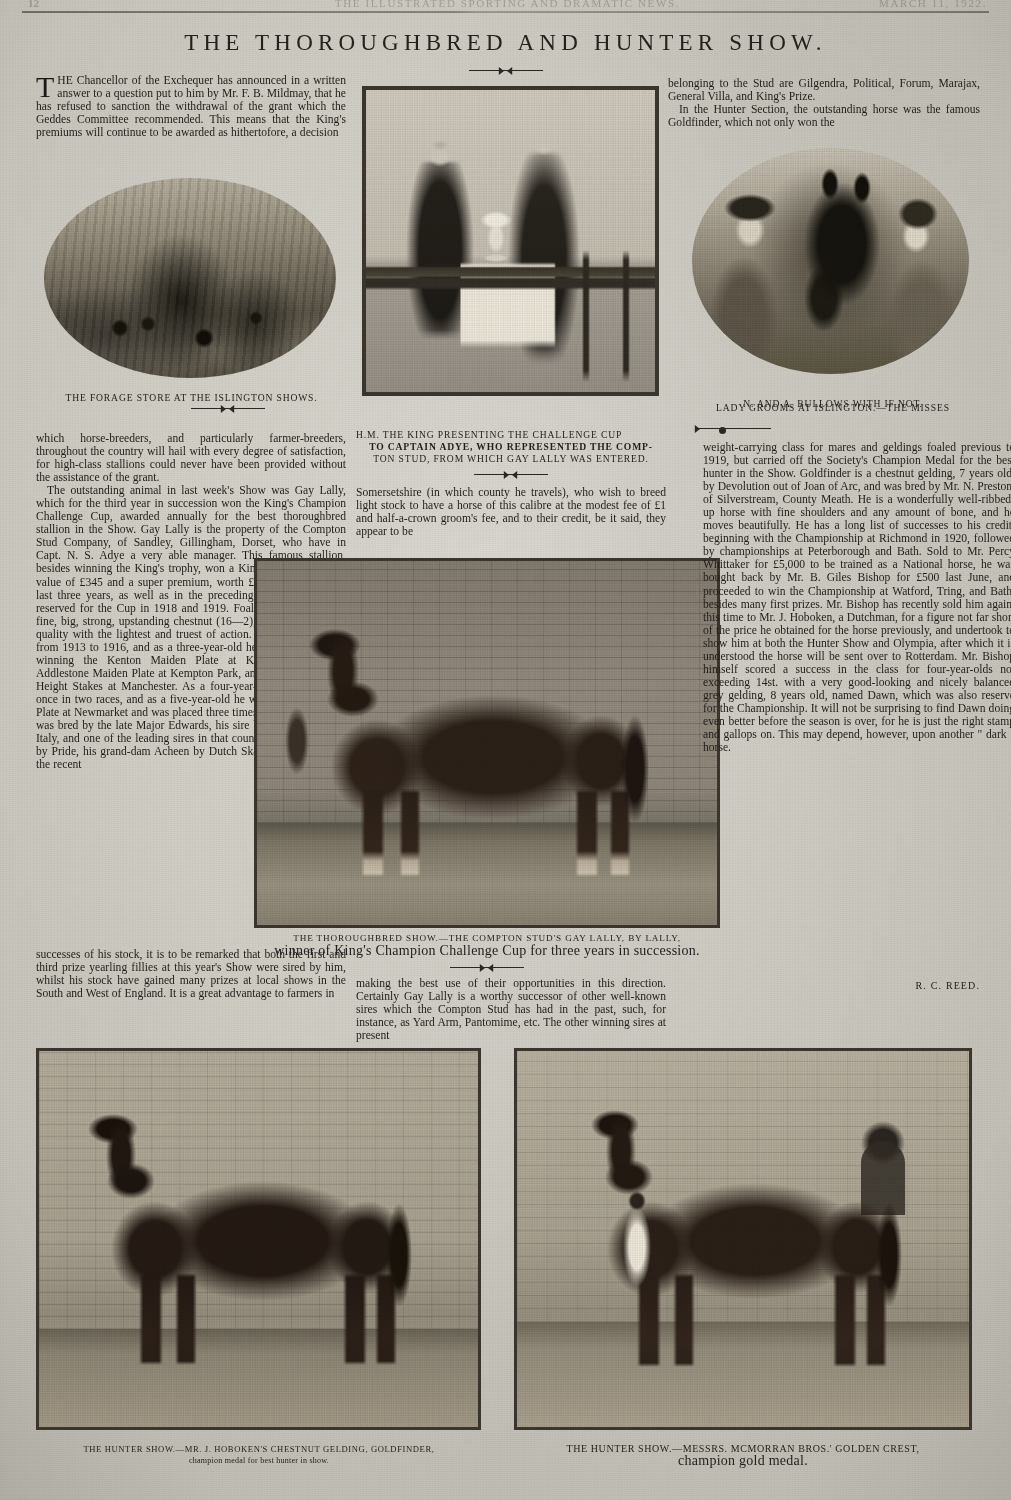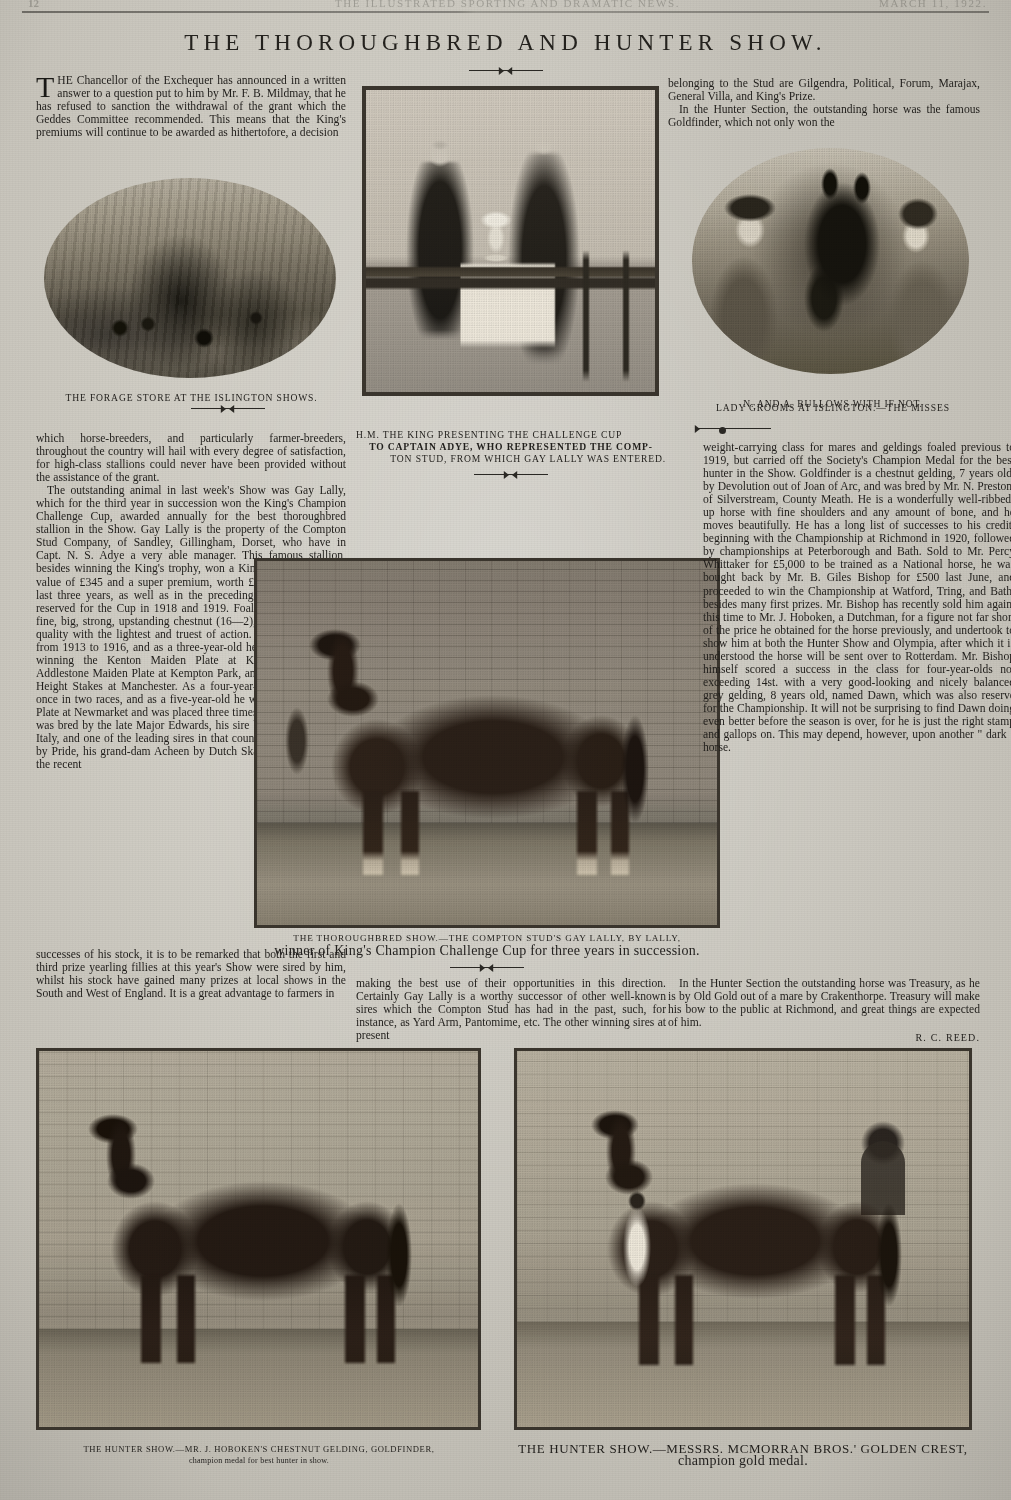--- a/index.html
+++ b/index.html
@@ -210,21 +210,21 @@
              linear-gradient(90deg,rgba(0,0,0,0) 256px,#2e2a22 258px,#2e2a22 262px,rgba(0,0,0,0) 264px),
              linear-gradient(180deg,rgba(0,0,0,0) 186px,#332e26 189px,#332e26 197px,rgba(0,0,0,0) 200px);
              -webkit-mask-image:linear-gradient(180deg,transparent 0 160px,#000 170px,#000 280px,transparent 292px);
              mask-image:linear-gradient(180deg,transparent 0 160px,#000 170px,#000 280px,transparent 292px);"></div>
         <div class="halftone" style="opacity:.42"></div>
         <div class="byline"></div>
       </div>
     </div>
     <div class="smallcapline" style="position:absolute;left:356px;top:429px;width:310px;text-align:left;">H.M. THE KING PRESENTING THE CHALLENGE CUP</div>
     <div class="smallcapline" style="position:absolute;left:356px;top:441px;width:310px;text-align:center;font-weight:bold;">TO CAPTAIN ADYE, WHO REPRESENTED THE COMP-</div>
-    <div class="smallcapline" style="position:absolute;left:356px;top:453px;width:310px;text-align:right;">TON STUD, FROM WHICH GAY LALLY WAS ENTERED.</div>
+    <div class="smallcapline" style="position:absolute;left:356px;top:453px;width:310px;text-align:center;">TON STUD, FROM WHICH GAY LALLY WAS ENTERED.</div>
     <div class="dinkus" style="top:470px;left:474px;transform:none;">
         <span></span>
       </div>
 
     <div class="photo oval" style="left:692px;top:148px;width:277px;height:226px;
                 background:
                   radial-gradient(ellipse 40% 55% at 50% 45%, #4b453a 0%, rgba(75,69,58,0) 70%),
                   linear-gradient(176deg,#cdc7b9 0%,#b5ae9e 22%,#958d7c 45%,#6f685a 70%,#59533f 100%);">
 
       <div class="tex" style="background:
@@ -253,20 +253,23 @@
       <p>which horse-breeders, and particularly farmer-breeders, throughout the country will hail with every degree of satisfaction, for high-class stallions could never have been provided without the assistance of the grant.</p>
       <p class="ind" style="shape-outside:none;">The outstanding animal in last week's Show was Gay Lally, which for the third year in succession won the King's Champion Challenge Cup, awarded annually for the best thoroughbred stallion in the Show.  Gay Lally is the property of the Compton Stud Company, of Sandley, Gillingham, Dorset, who have in Capt. N. S. Adye a very able manager.  This famous stallion, besides winning the King's trophy, won a King's premium of the value of £345 and a super premium, worth £100, in each of the last three years, as well as in the preceding three years, being reserved for the Cup in 1918 and 1919.  Foaled in 1911, he is a fine, big, strong, upstanding chestnut (16—2), showing plenty of quality with the lightest and truest of action.  He was in training from 1913 to 1916, and as a three-year-old he was never beaten, winning the Kenton Maiden Plate at Kempton Park, the Addlestone Maiden Plate at Kempton Park, and the Irlams-o'-the-Height Stakes at Manchester.  As a four-year-old he was placed once in two races, and as a five-year-old he won the Dullingham Plate at Newmarket and was placed three times in seven races.  He was bred by the late Major Edwards, his sire being Lally, now in Italy, and one of the leading sires in that country; his dam Girsha by Pride, his grand-dam Acheen by Dutch Skater.  With regard to the recent</p>
     </div>
 
     <div style="position:absolute;left:232px;top:545px;width:118px;height:400px;"></div>
 
     <div class="col" style="left:36px;top:948px;width:310px;">
       <p>successes of his stock, it is to be remarked that both the first and third prize yearling fillies at this year's Show were sired by him, whilst his stock have gained many prizes at local shows in the South and West of England.  It is a great advantage to farmers in</p>
     </div>
 
+    <div class="col" style="left:356px;top:486px;width:310px;">
+      <p>Somersetshire (in which county he travels), who wish to breed light stock to have a horse of this calibre at the modest fee of £1 and half-a-crown groom's fee, and to their credit, be it said, they appear to be</p>
+    </div>
 
     <div class="ph-frame" style="left:254px;top:558px;width:466px;height:370px;padding:3px;">
       <div class="ph-inner" style="background:
            linear-gradient(180deg,#7d7468 0%,#8d8476 34%,#8a8173 62%,#6f6a5f 74%,#8e8879 78%,#a39c8b 100%);">
 
         <div class="tex" style="background:
             repeating-linear-gradient(0deg, rgba(0,0,0,.16) 0px, rgba(0,0,0,.16) 1px, rgba(255,255,255,.04) 1px, rgba(255,255,255,.04) 11px),
             repeating-linear-gradient(90deg, rgba(0,0,0,.10) 0px, rgba(0,0,0,.10) 1px, rgba(255,255,255,.03) 1px, rgba(255,255,255,.03) 26px);
             height:72%;opacity:.8;"></div>
 
@@ -315,21 +318,20 @@
     <div class="col" style="left:668px;top:77px;width:312px;">
       <p>belonging to the Stud are Gilgendra, Political, Forum, Marajax, General Villa, and King's Prize.</p>
       <p class="ind">In the Hunter Section, the outstanding horse was the famous Goldfinder, which not only won the</p>
     </div>
 
     <div class="col" style="left:668px;top:441px;width:312px;margin-left:35px;">
       <p>weight-carrying class for mares and geldings foaled previous to 1919, but carried off the Society's Champion Medal for the best hunter in the Show.  Goldfinder is a chestnut gelding, 7 years old, by Devolution out of Joan of Arc, and was bred by Mr. N. Preston, of Silverstream, County Meath.  He is a wonderfully well-ribbed-up horse with fine shoulders and any amount of bone, and he moves beautifully.  He has a long list of successes to his credit, beginning with the Championship at Richmond in 1920, followed by championships at Peterborough and Bath.  Sold to Mr. Percy Whittaker for £5,000 to be trained as a National horse, he was bought back by Mr. B. Giles Bishop for £500 last June, and proceeded to win the Championship at Watford, Tring, and Bath, besides many first prizes.  Mr. Bishop has recently sold him again, this time to Mr. J. Hoboken, a Dutchman, for a figure not far short of the price he obtained for the horse previously, and undertook to show him at both the Hunter Show and Olympia, after which it is understood the horse will be sent over to Rotterdam.  Mr. Bishop himself scored a success in the class for four-year-olds not exceeding 14st. with a very good-looking and nicely balanced grey gelding, 8 years old, named Dawn, which was also reserve for the Championship.  It will not be surprising to find Dawn doing even better before the season is over, for he is just the right stamp and gallops on.  This may depend, however, upon another " dark " horse.</p>
     </div>
 
     <div class="col" style="left:668px;top:977px;width:312px;">
-      <p class="ind">In the Hunter Section the outstanding horse was Treasury, as he is by Old Gold out of a mare by Crakenthorpe.  Treasury will make his bow to the public at Richmond, and great things are expected of him.</p>
       <div class="signature">R. C. REED.</div>
     </div>
 
     <div class="ph-frame" style="left:36px;top:1048px;width:445px;height:382px;padding:3px;">
       <div class="ph-inner" style="background:linear-gradient(180deg,#b0a896 0%,#a49c8a 50%,#8f8776 70%,#a8a08d 100%);">
         <div class="tex" style="background:
             repeating-linear-gradient(0deg, rgba(0,0,0,.13) 0px, rgba(0,0,0,.13) 1px, rgba(255,255,255,.05) 1px, rgba(255,255,255,.05) 12px),
             repeating-linear-gradient(90deg, rgba(0,0,0,.09) 0px, rgba(0,0,0,.09) 1px, rgba(255,255,255,.03) 1px, rgba(255,255,255,.03) 28px);
             height:74%;opacity:.75;"></div>
         <div class="tex" style="top:74%;background:linear-gradient(180deg,#6a6456 0%,#8e8675 25%,#a39a87 100%);"></div>
@@ -393,18 +395,18 @@
                linear-gradient(90deg,transparent 0 348px,#000 352px,#000 366px,transparent 370px);"></div>
         <div class="tex" style="background:
              radial-gradient(ellipse 13px 52px at 372px 204px,#1b140c 60%,rgba(27,20,12,0) 100%);"></div>
 
         <div class="tex" style="background:
              radial-gradient(ellipse 14px 40px at 120px 196px,#efe9db 55%,rgba(239,233,219,0) 100%),
              radial-gradient(ellipse 9px 10px at 120px 150px,#2a241d 65%,rgba(42,36,29,0) 100%);"></div>
         <div class="halftone" style="opacity:.40"></div>
       </div>
     </div>
-    <div class="smallcapline" style="position:absolute;left:512px;top:1443px;width:462px;font-size:13px;letter-spacing:.6px;">THE HUNTER SHOW.—MESSRS. McMORRAN BROS.' GOLDEN CREST,</div>
+    <div class="smallcapline" style="position:absolute;left:512px;top:1443px;width:462px;font-size:10px;letter-spacing:.6px;">THE HUNTER SHOW.—MESSRS. McMORRAN BROS.' GOLDEN CREST,</div>
     <div class="subcapline" style="position:absolute;left:512px;top:1455px;width:462px;font-size:14px;">champion gold medal.</div>
 
   </div>
   <div class="grain"></div>
 </div>
 
 </body></html>

